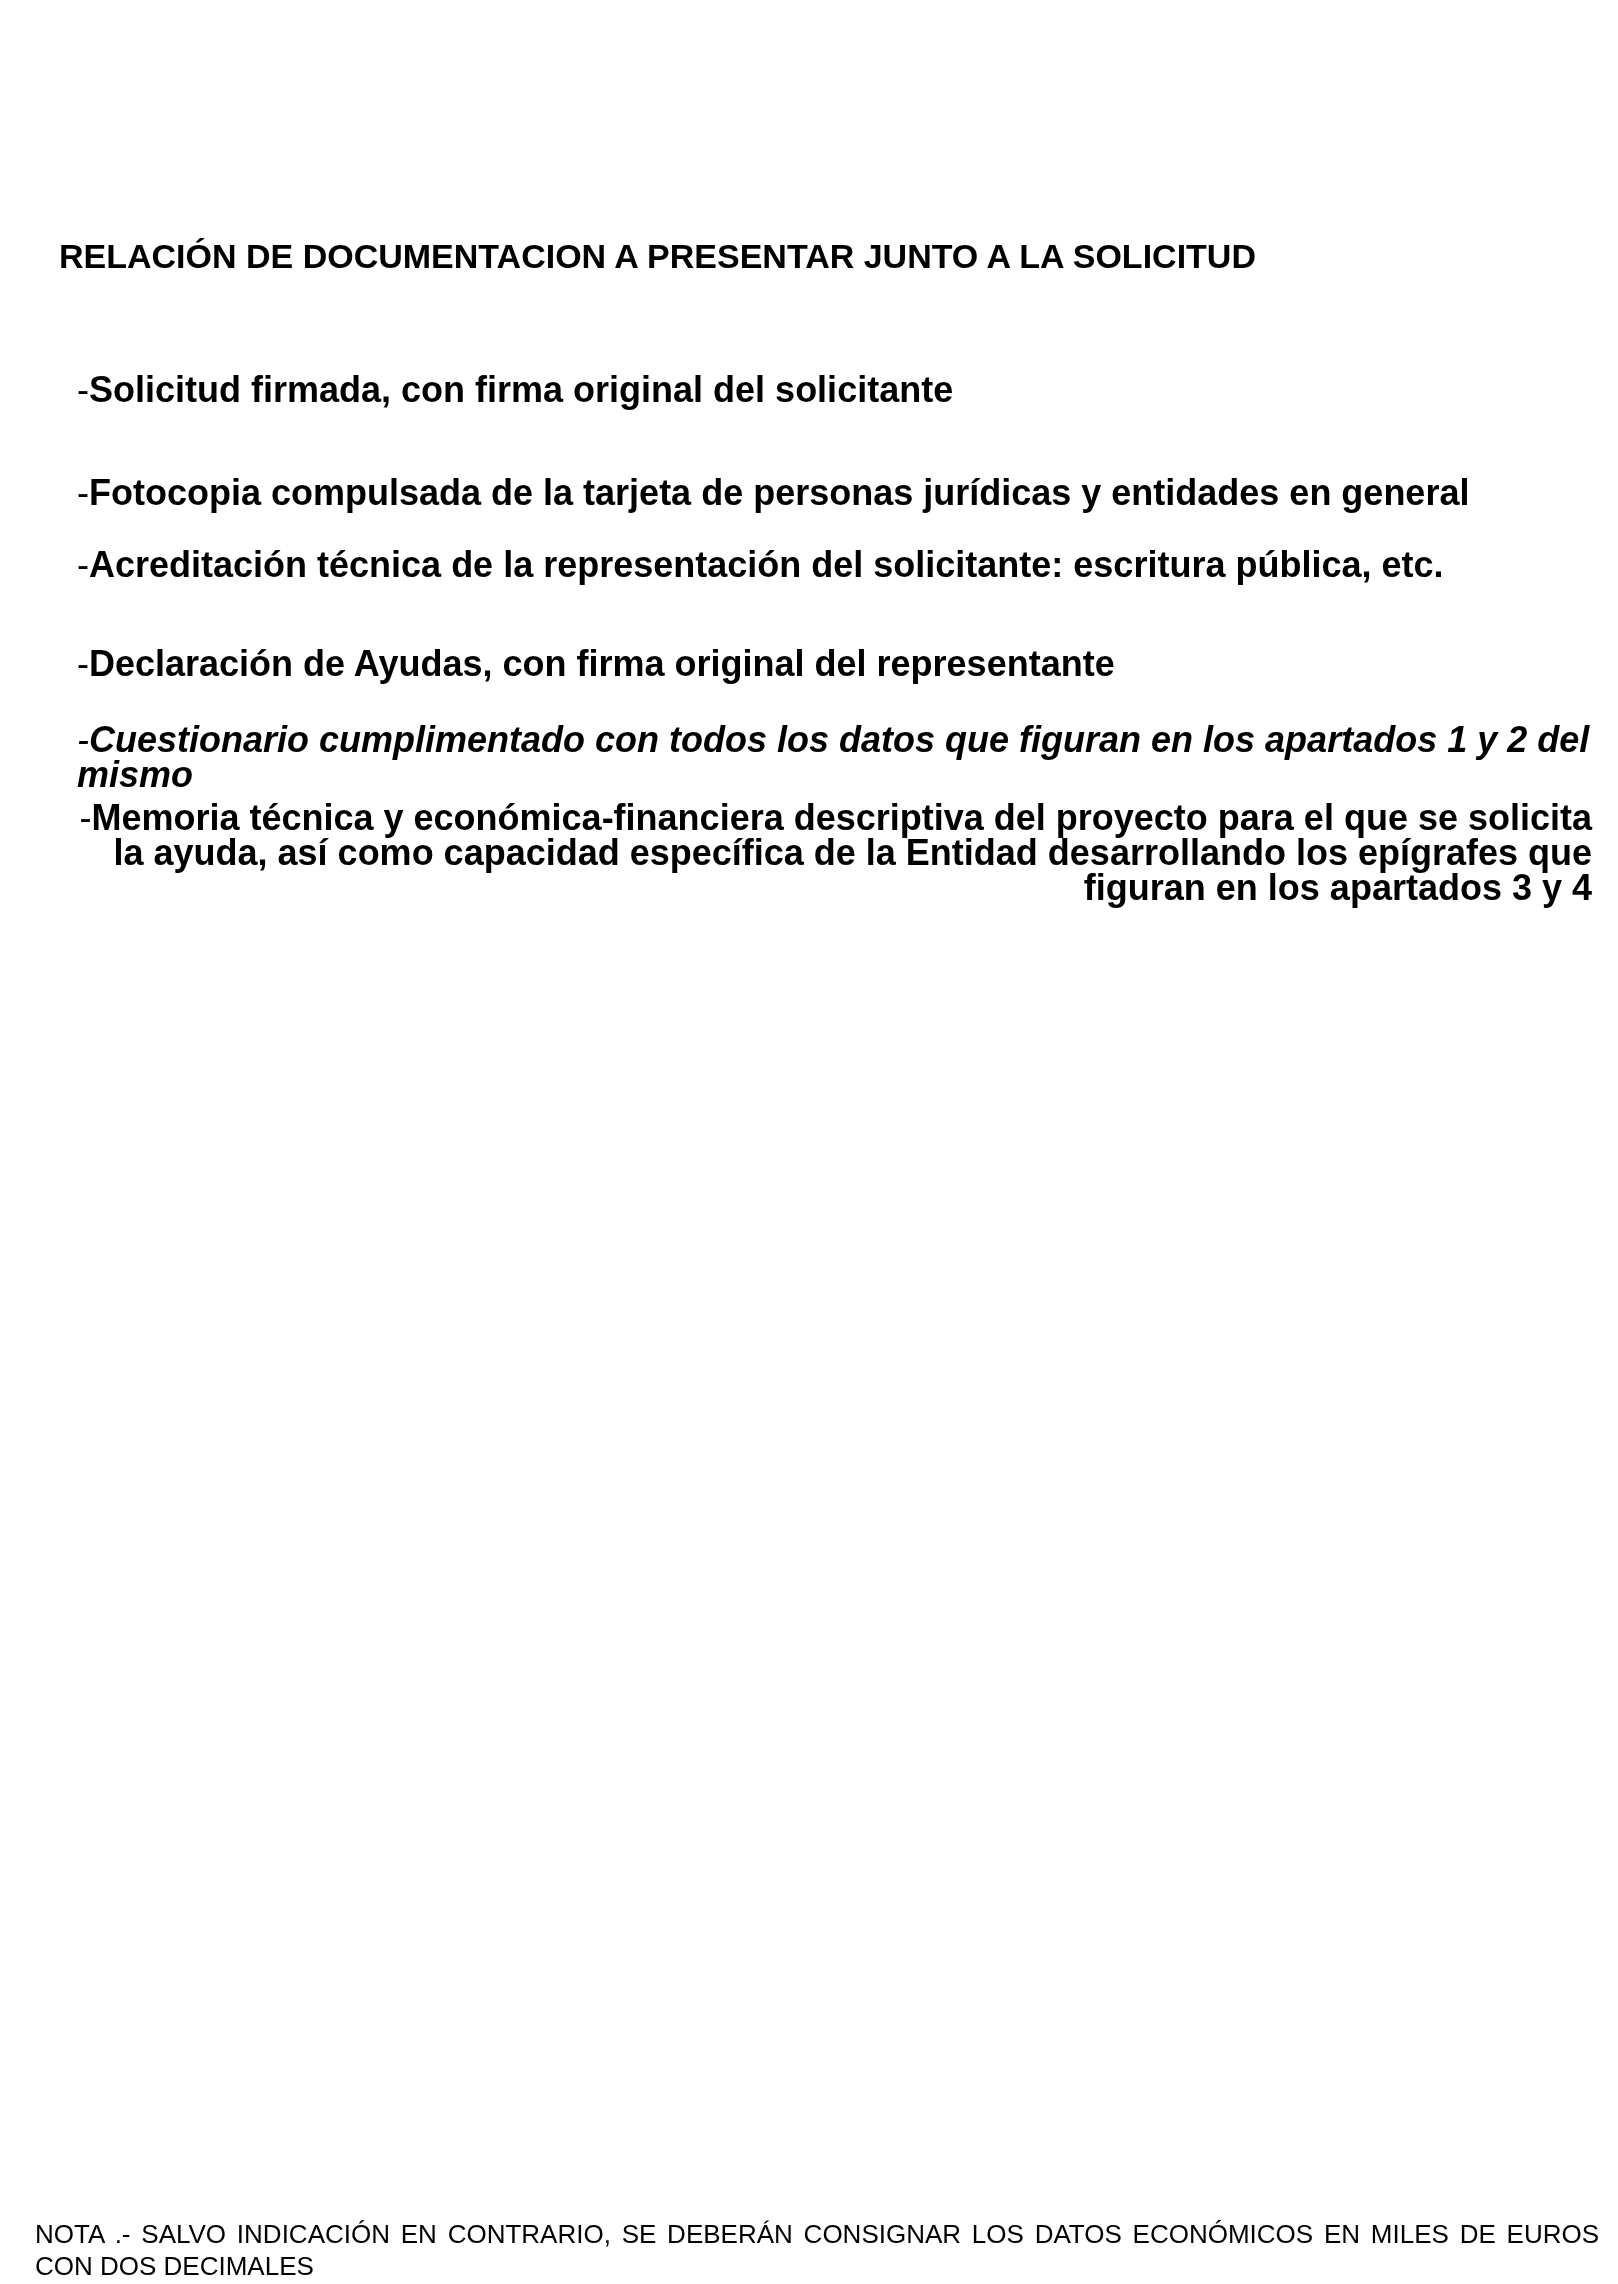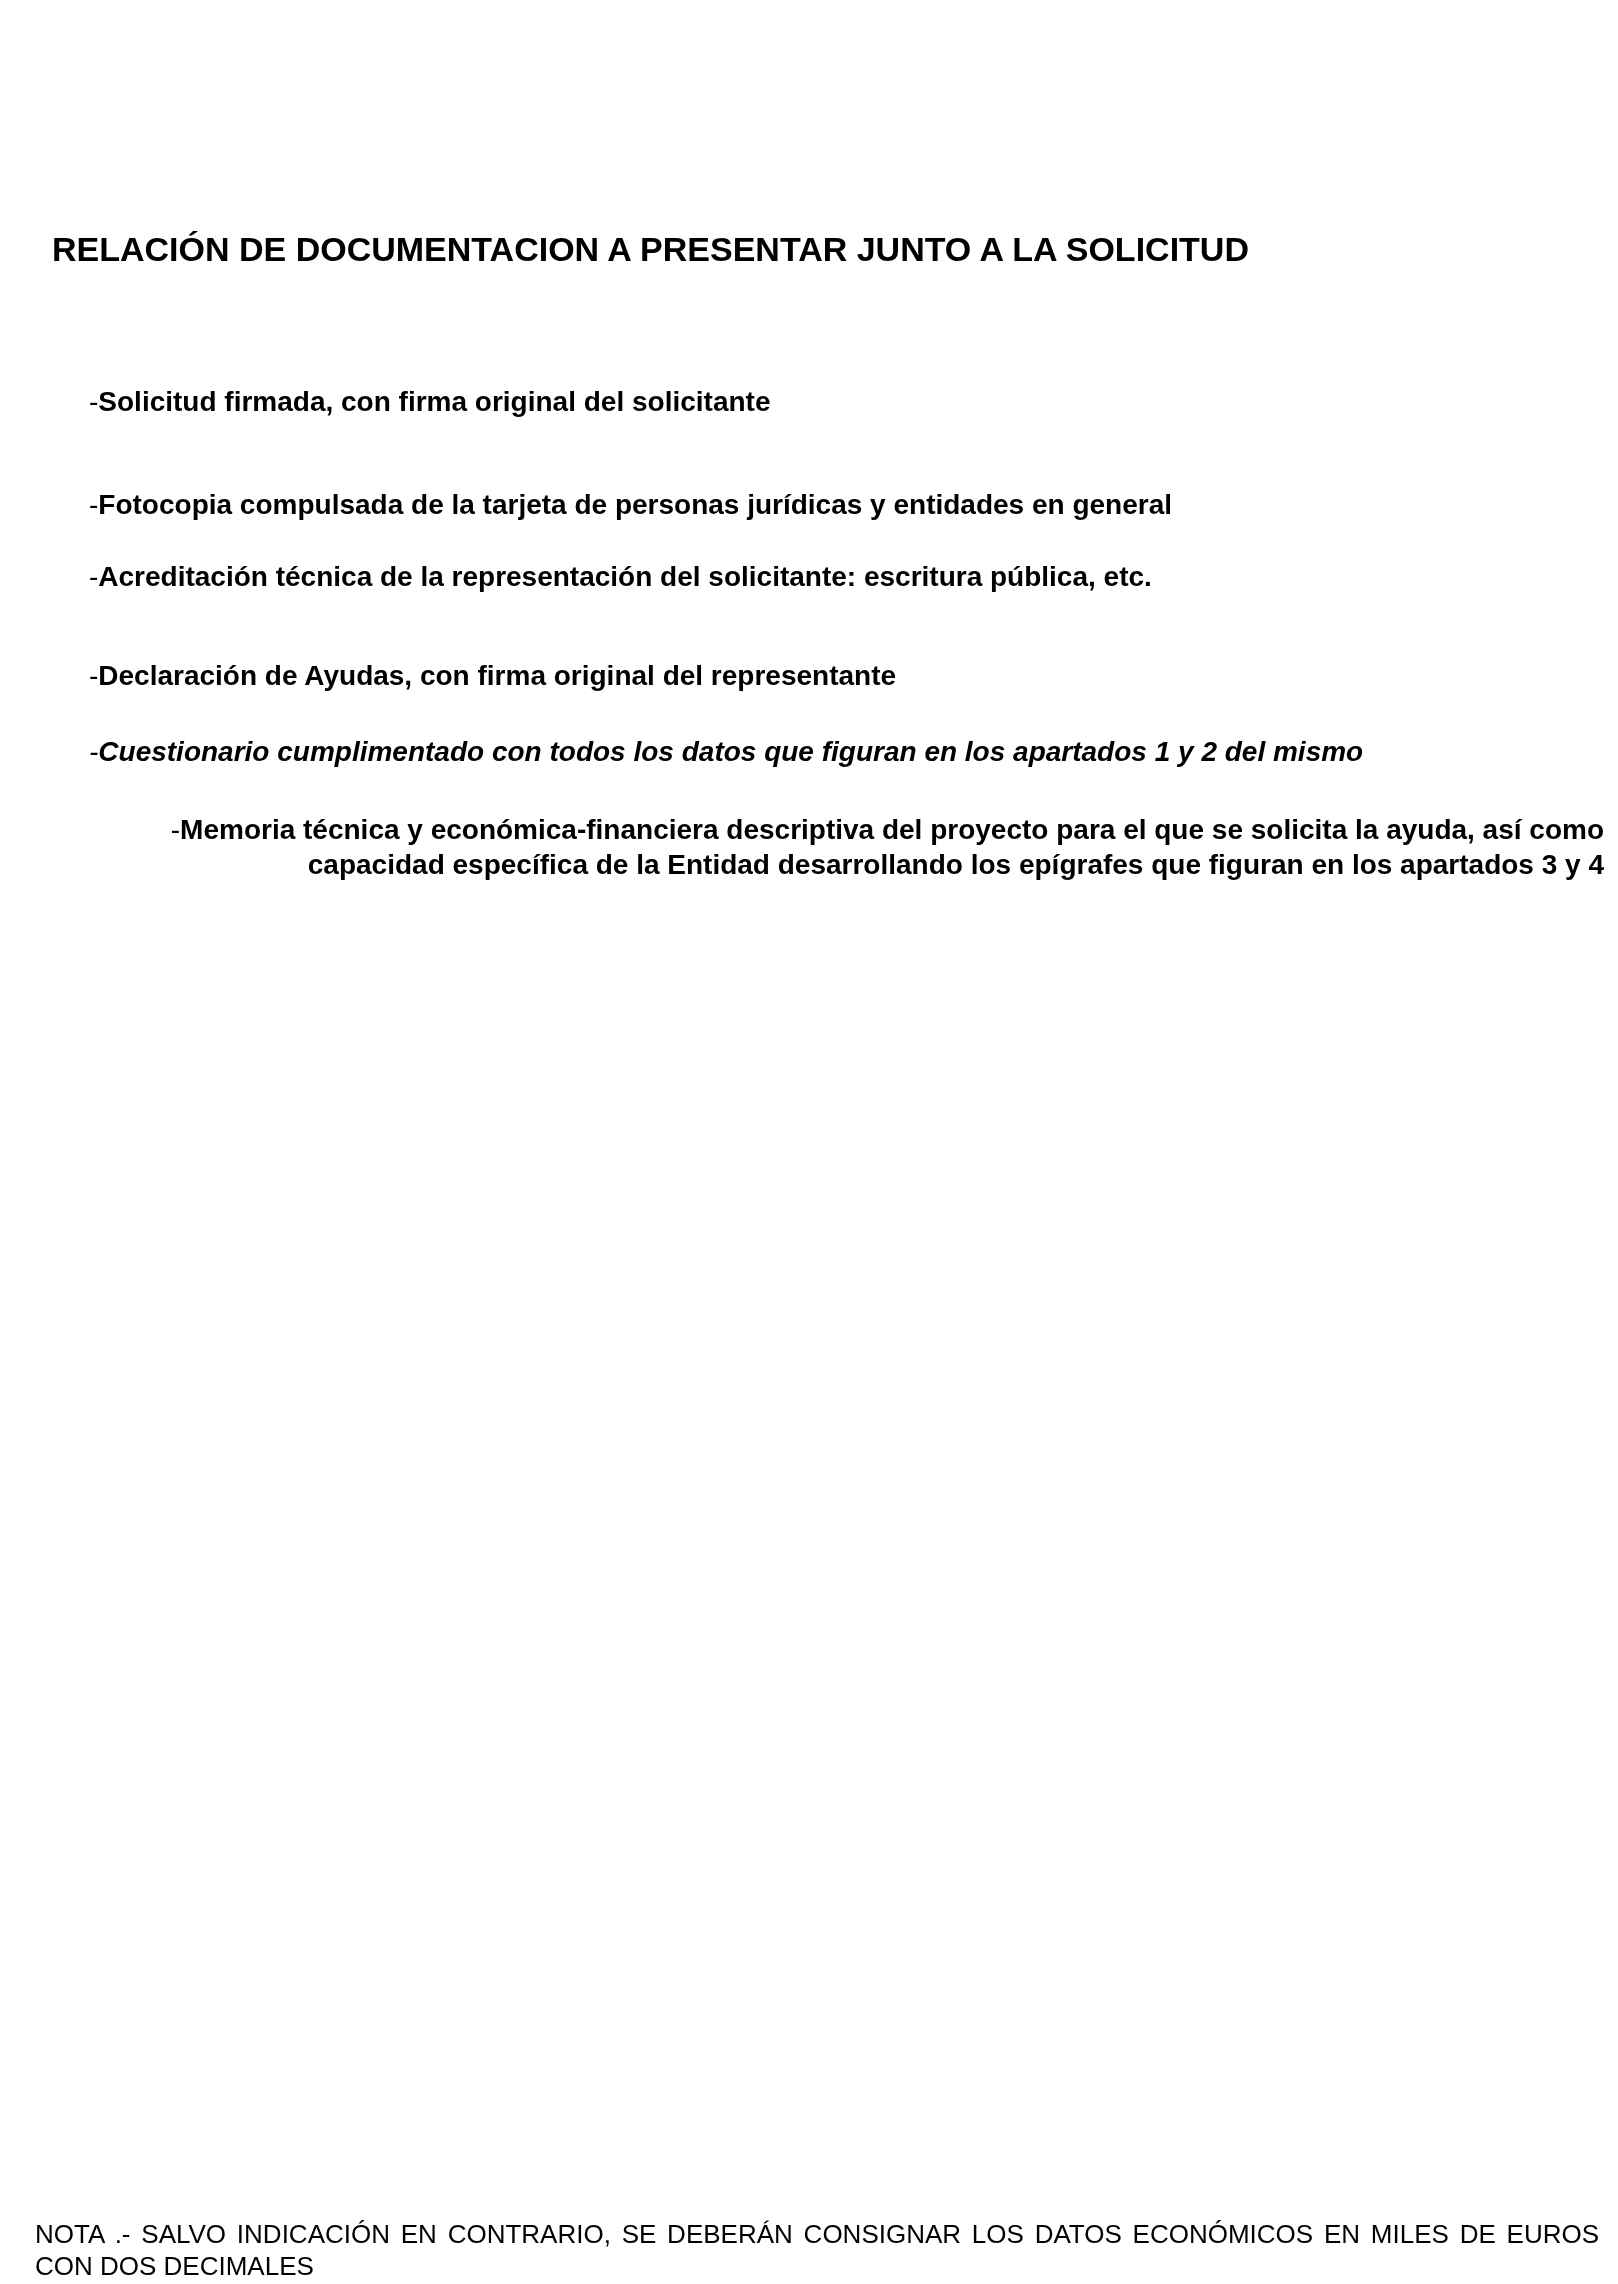--- a/index.html
+++ b/index.html
@@ -18,36 +18,36 @@
     .page-title {
       position: absolute;
       top: 226px;
       left: 0;
       width: 1299px;
       text-align: center;
       font-weight: bold;
       font-size: 34px;
       line-height: 45px;
       letter-spacing: 0px;
-      margin: 1px;
+      margin: 8px;
     }
     .doc-list {
       position: absolute;
       left: 77px;
       top: 372px;
       width: 1515px;
       margin: 0;
       padding: 0;
       list-style: none;
     }
     .doc-item {
-      font-size: 28px;
+      font-size: 36px;
       line-height: 35px;
       font-weight: bold;
-      margin: 12px;
+      margin: 0;
       position: absolute;
       left: 0;
       width: 1515px;
     }
     .doc-item .dash {
       font-weight: normal;
     }
     .note {
       position: absolute;
       left: 35px;

